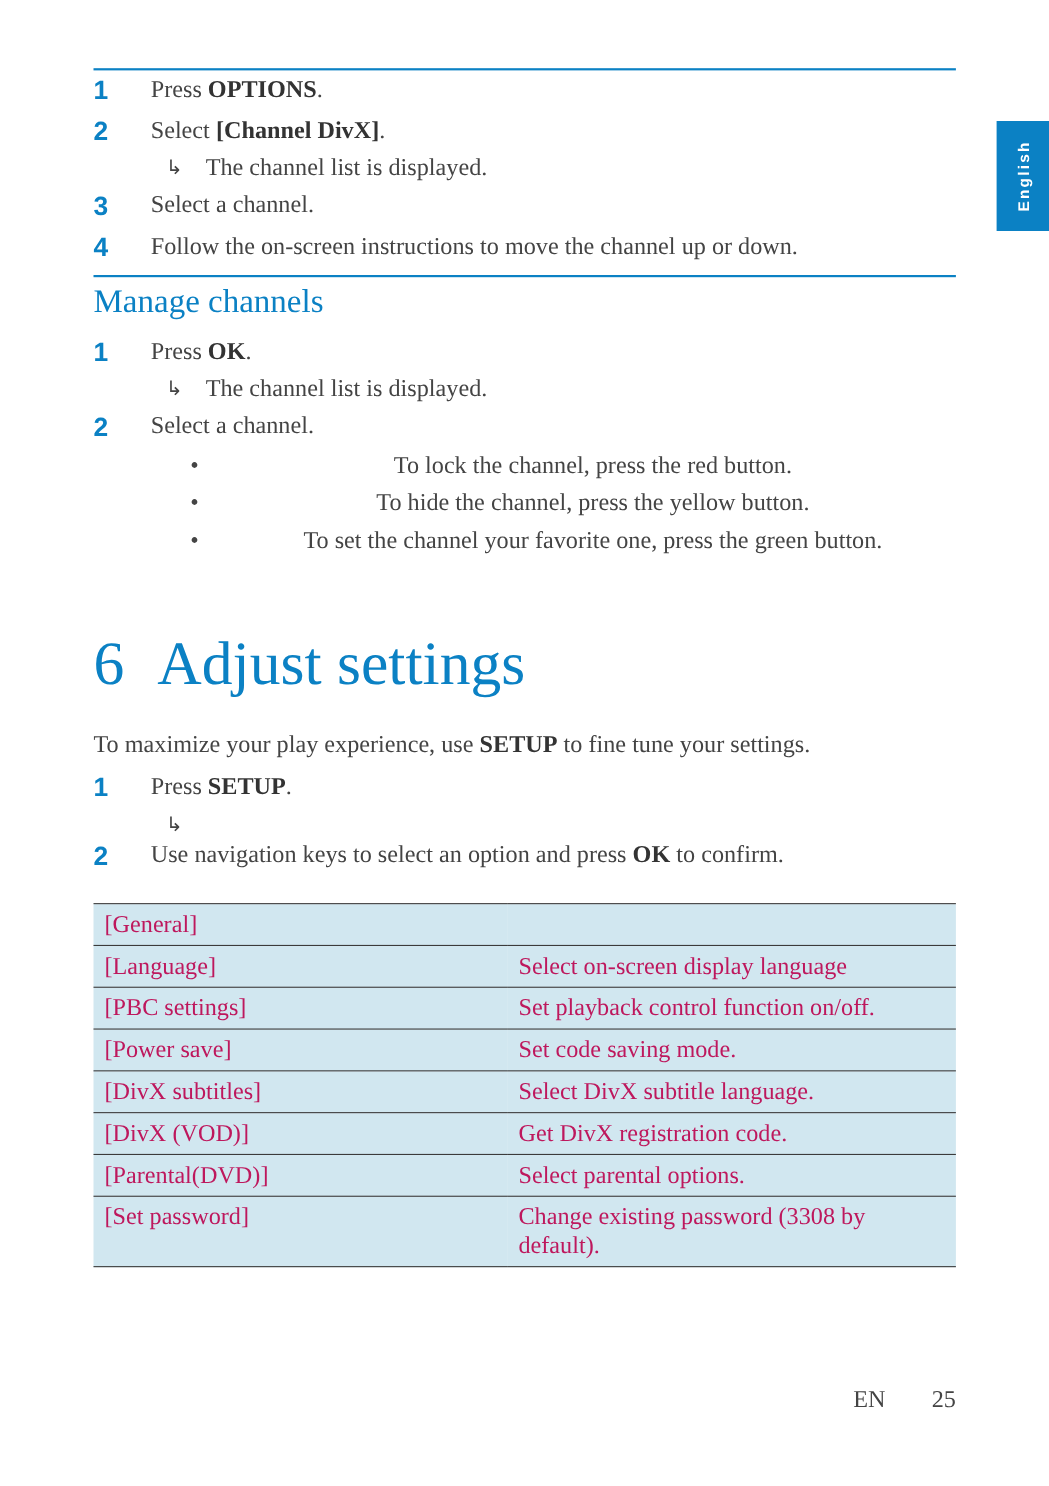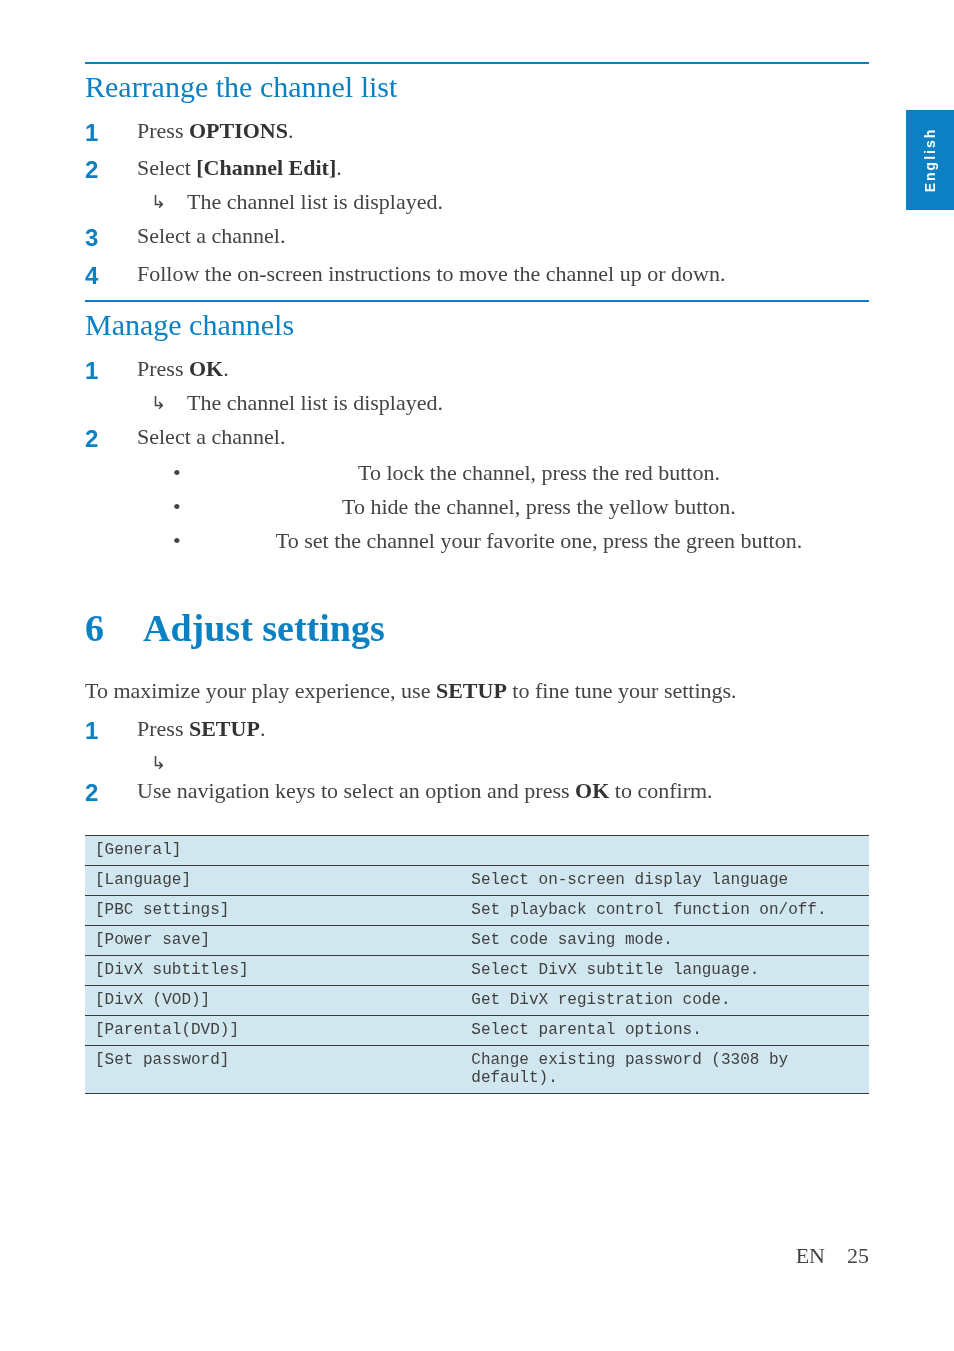--- a/index.html
+++ b/index.html
@@ -98,85 +98,83 @@
   ul.bullets li::before {
     content: "•";
     position: absolute;
     left: 6px;
     top: 0;
     font-size: 22px;
   }
   h1.chapter {
     color: #0b81c4;
     font-family: Georgia, serif;
-    font-weight: 700;
-    font-size: 38px;
-    margin-top: 48px;
+    font-weight: 400;
+    font-size: 56px;
+    margin-top: 64px;
     margin-bottom: 28px;
   }
   h1.chapter .chnum {
     display: inline-block;
     width: 58px;
   }
   .intro {
     font-size: 22px;
     color: #444;
     margin-bottom: 8px;
   }
   table.settings {
     width: 100%;
     border-collapse: collapse;
     margin-top: 24px;
-    font-size: 16px;
-    color: #404040;
-    font-family: Liberation Mono, monospace;
+    font-size: 22px;
+    color: #be185d;
   }
   table.settings td {
     border-top: 1px solid #3b3b3b;
     border-bottom: 1px solid #3b3b3b;
     padding: 5px 10px 6px 10px;
     vertical-align: top;
     background: #d1e7f0;
   }
   table.settings td.left { width: 48%; }
   table.settings td.right { width: 52%; }
   .footer {
     position: absolute;
     right: 85px;
-    bottom: 82px;
+    bottom: 66px;
     font-size: 22px;
     color: #444;
     display: flex;
-    gap: 22px;
+    gap: 42px;
     align-items: baseline;
   }
   .footer .pn { color: #444; }
 </style>
 </head>
 <body>
 
 <div class="lang-tab">
   <span>English</span>
 </div>
 
 <div class="page">
 
   <div class="rule"></div>
-  <h2 class="section-title">Rearrange the channel list</h2>
   <ol class="steps">
     <li class="step">
       <span class="num">1</span>
       <span class="body">
         <span>Press </span><span class="bold">OPTIONS</span><span>.</span>
       </span>
     </li>
     <li class="step">
       <span class="num">2</span>
       <span class="body">
-        <span>Select </span><span class="bold">[Channel Edit]</span><span>.</span>
+        <span>Select </span><span class="bold">[Channel DivX]</span><span>.</span>
         <div class="result">
           <span class="arrow">↳</span>
           <span>The channel list is displayed.</span>
         </div>
       </span>
     </li>
     <li class="step">
       <span class="num">3</span>
       <span class="body">Select a channel.</span>
     </li>

